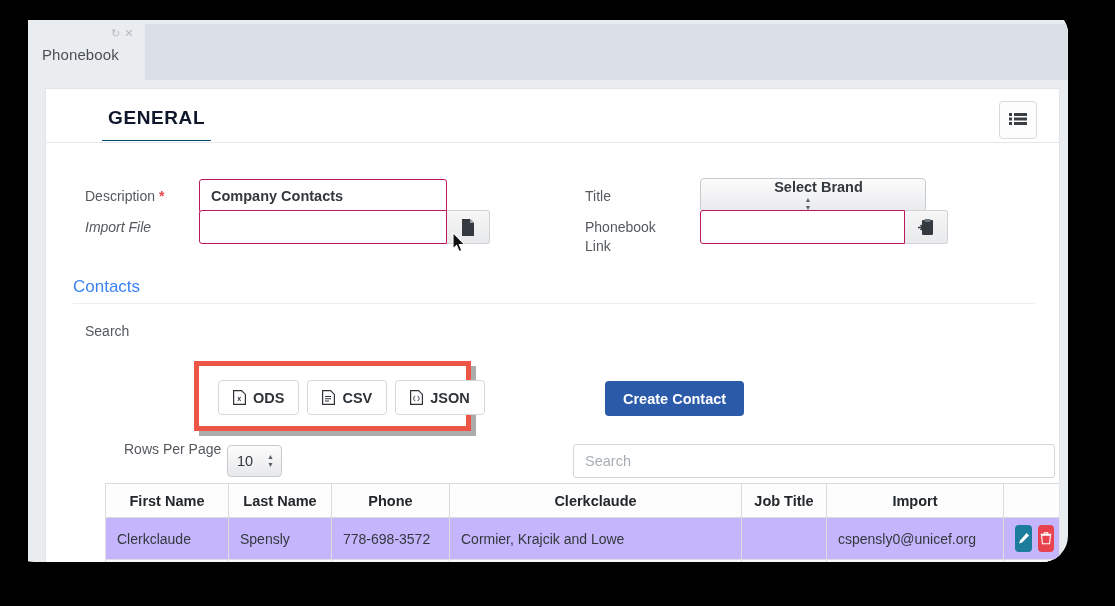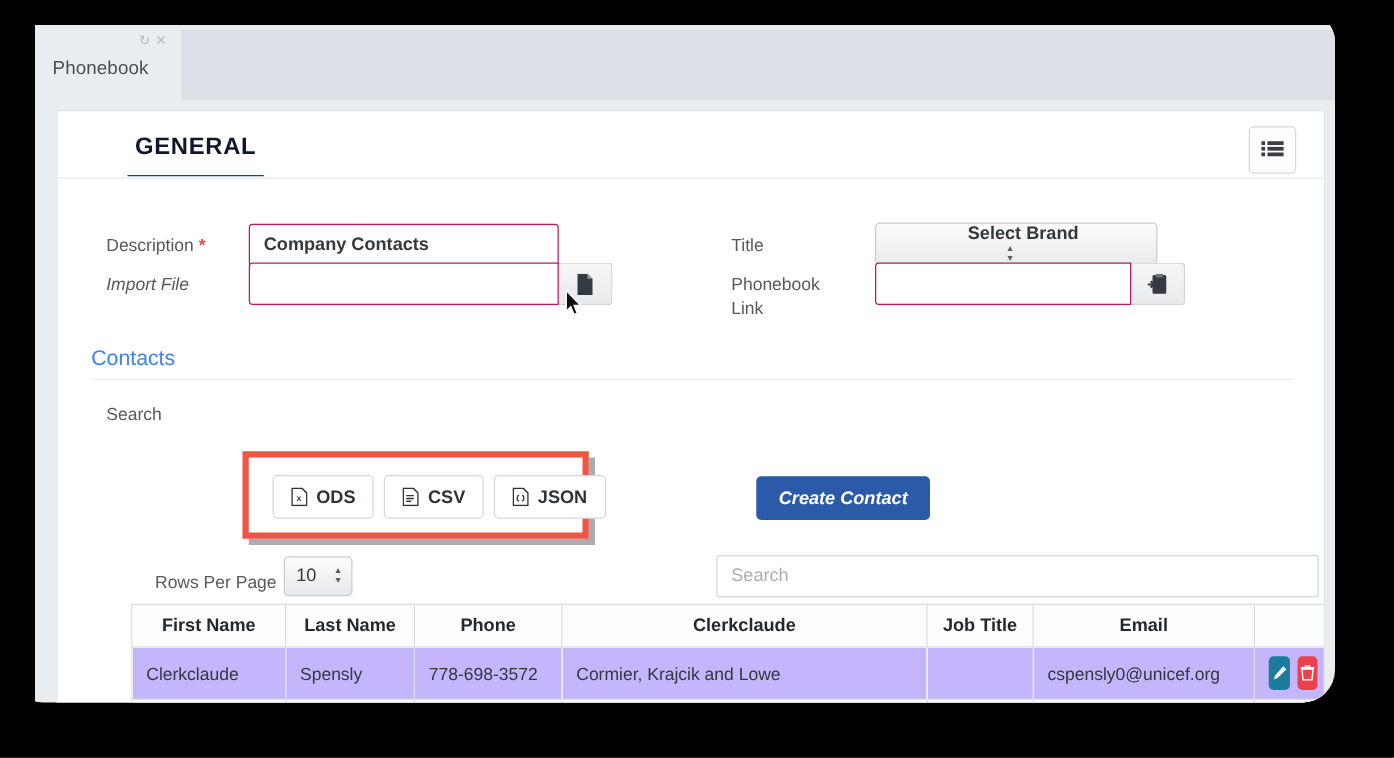--- a/index.html
+++ b/index.html
@@ -246,27 +246,26 @@
     height: 35px;
     padding: 0 18px;
     background: #2b5ba8;
     border: none;
     border-radius: 4px;
     color: #fff;
     font-size: 14.5px;
     font-weight: bold;
     font-family: "Liberation Sans", sans-serif;
     cursor: pointer;
-    font-style: italic;
   }
 
   
   .rpp-label {
     position: absolute;
-    left: 78px; top: 368px;
+    left: 78px; top: 352px;
     font-size: 14px;
     color: #55595e;
   }
   .rpp-sel {
     position: absolute;
     left: 181px; top: 356px;
     width: 55px; height: 32px;
     border: 1px solid #c6cbd0;
     border-radius: 4px;
     background: linear-gradient(#fcfcfc,#e7e8ea);
@@ -474,21 +473,21 @@
                 <col style="width:177px">
                 <col style="width:62px">
           </colgroup>
           <thead>
             <tr>
               <th>First Name</th>
               <th>Last Name</th>
               <th>Phone</th>
               <th>Clerkclaude</th>
               <th>Job Title</th>
-              <th>Email</th>
+              <th>Import</th>
               <th></th>
             </tr>
           </thead>
           <tbody>
             <tr>
               <td>Clerkclaude</td>
               <td>Spensly</td>
               <td>778-698-3572</td>
               <td>Cormier, Krajcik and Lowe</td>
               <td></td>

